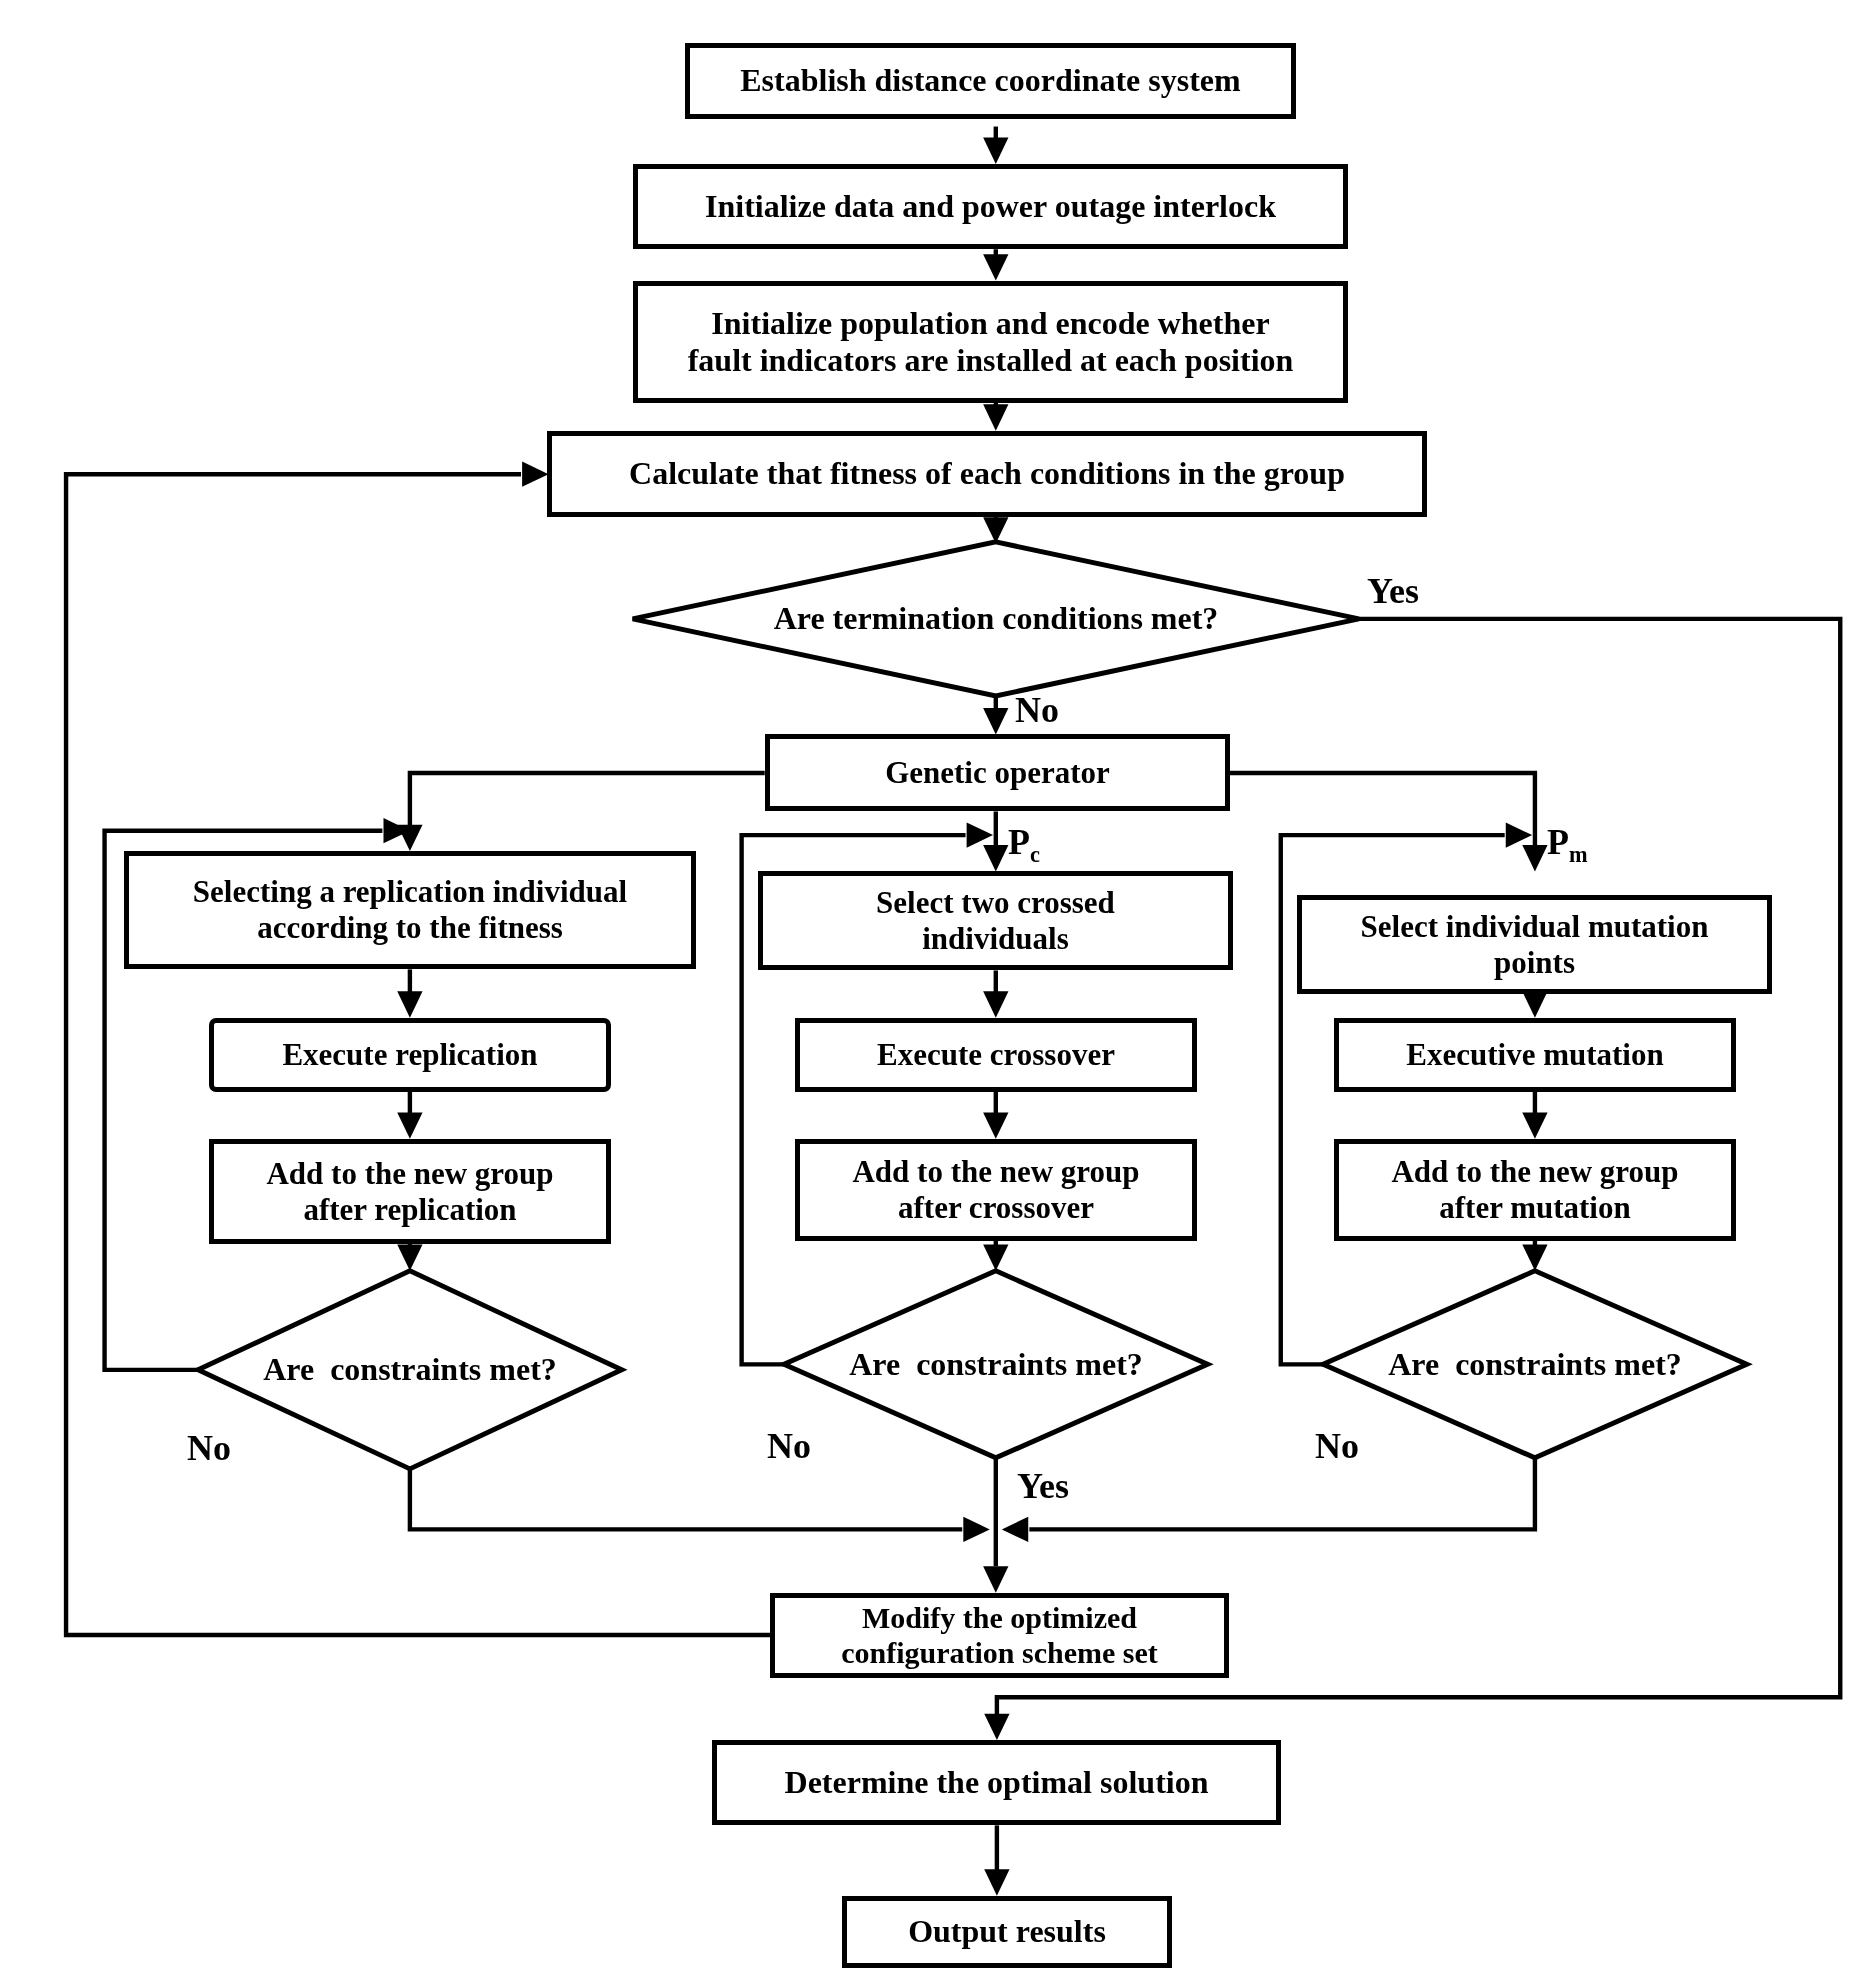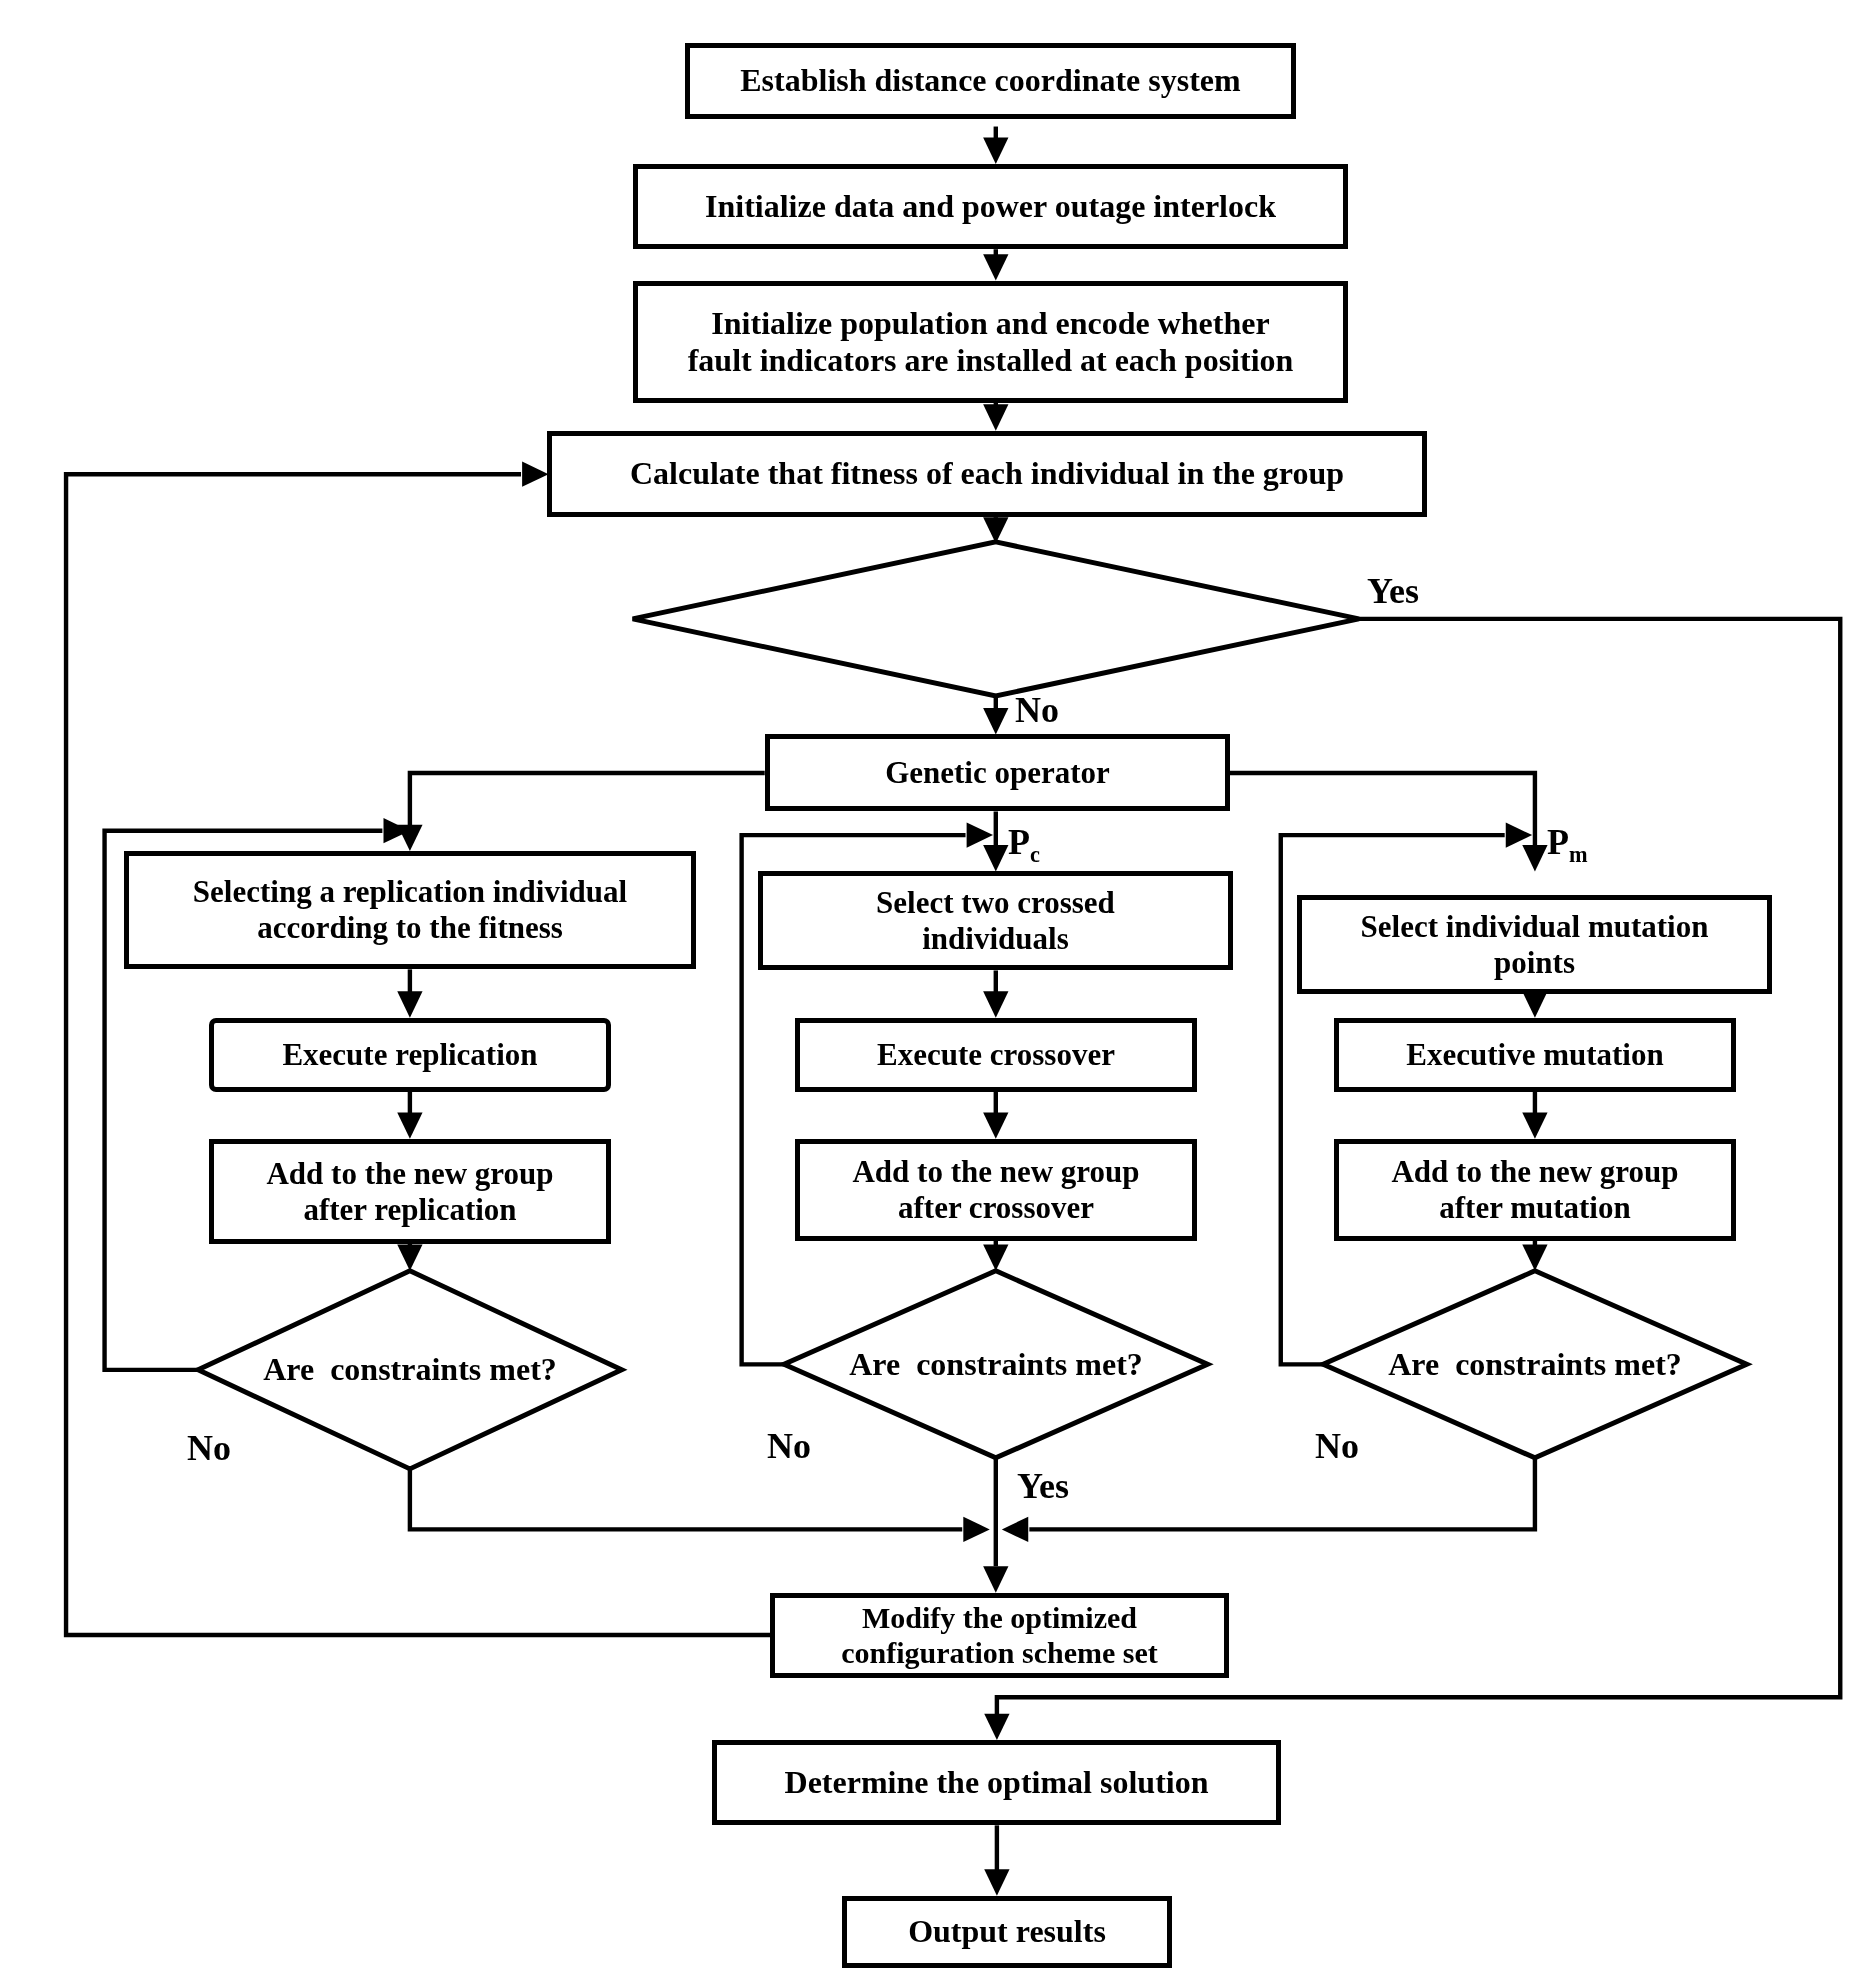--- a/index.html
+++ b/index.html
@@ -83,23 +83,26 @@
     <span>Establish distance coordinate system</span>
   </div>
   <div class="node big" style="left:633px;top:164px;width:715px;height:85px;">
     <span>Initialize data and power outage interlock</span>
   </div>
   <div class="node big" style="left:633px;top:281px;width:715px;height:122px;">
     <span>Initialize population and encode whether</span>
     <span>fault indicators are installed at each position</span>
   </div>
   <div class="node big" style="left:547px;top:431px;width:880px;height:86px;">
-    <span>Calculate that fitness of each individual in the group</span>
+    <span>Calculate that fitness of each conditions in the group</span>
   </div>
 
+  <div class="dlabel" style="left:633px;top:542px;width:726px;height:154px;">
+    <span>Are termination conditions met?</span>
+  </div>
 
   <div class="node" style="left:765px;top:734px;width:465px;height:77px;">
     <span>Genetic operator</span>
   </div>
 
   <div class="node" style="left:124px;top:851px;width:572px;height:118px;">
     <span>Selecting a replication individual</span>
     <span>according to the fitness</span>
   </div>
   <div class="node" style="left:209px;top:1018px;width:402px;height:74px;border-radius:7px;">

